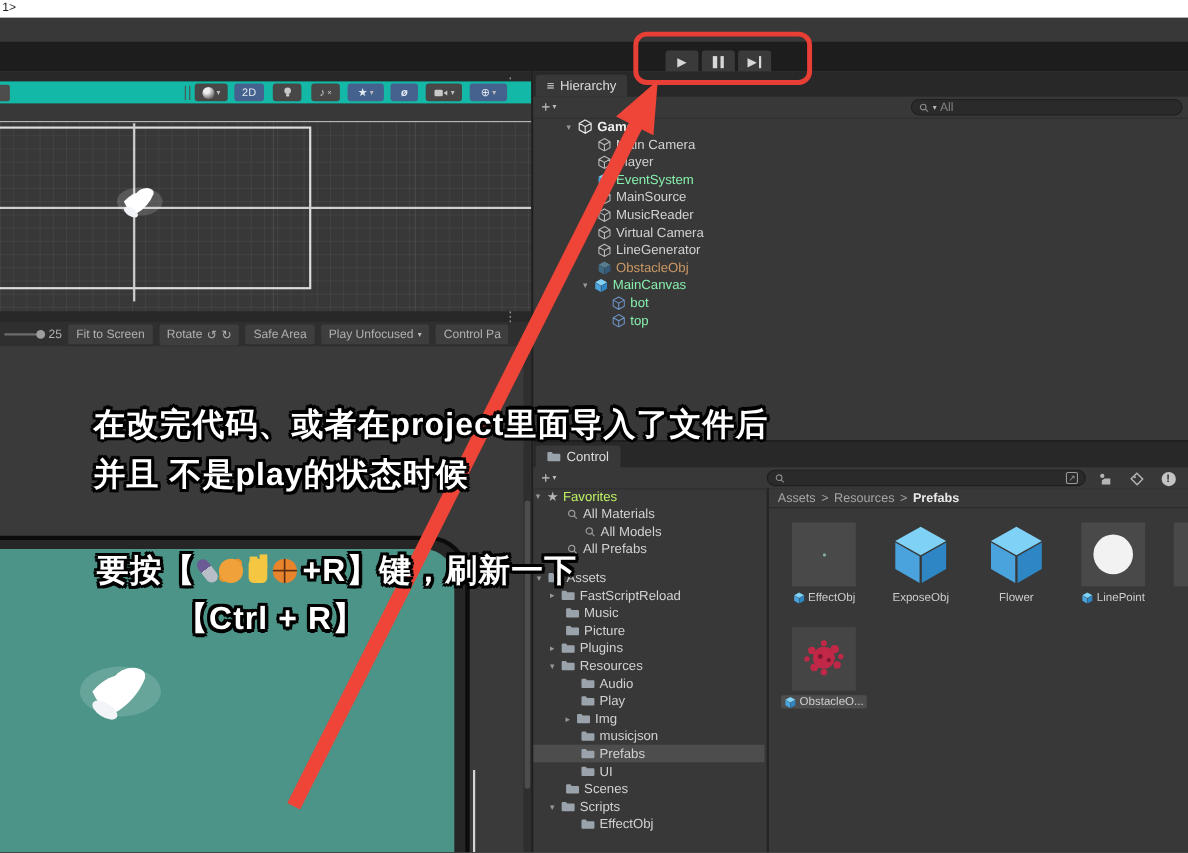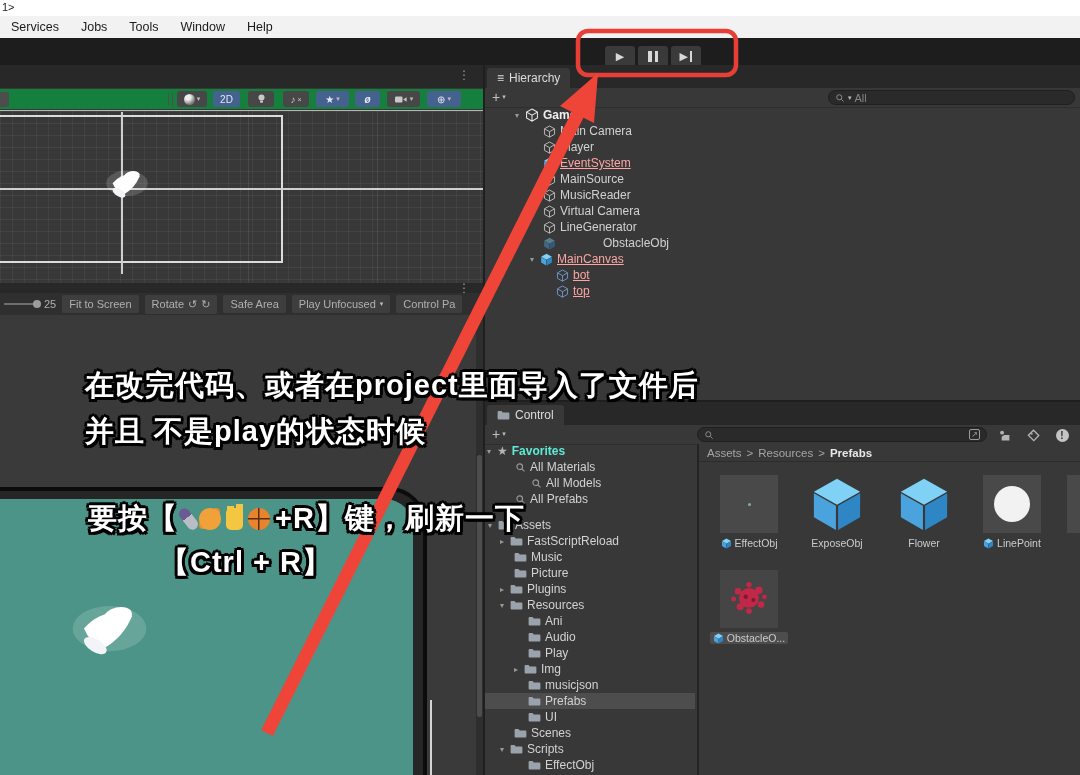--- a/index.html
+++ b/index.html
@@ -16,21 +16,21 @@
   .pbars{display:flex;gap:3px;}
   .pbars i{display:block;width:3.5px;height:11px;background:#d8d8d8;}
   .stepbar{display:inline-block;width:2.5px;height:11px;background:#d8d8d8;margin-left:2px;}
 
   
   .leftregion{position:absolute;left:0;top:65px;width:483px;height:710px;background:#383838;}
   .tabstrip{position:absolute;left:0;width:483px;background:#282828;}
   .ts1{top:0;height:23px;}
   .ts2{top:218px;height:10px;}
   .dots{position:absolute;right:13px;color:#9a9a9a;font-size:12px;line-height:10px;}
-  .scene-toolbar{position:absolute;left:0;top:24px;width:483px;height:20px;background:#15803d;}
+  .scene-toolbar{position:absolute;left:0;top:9px;width:483px;height:20px;background:#14b8a6;}
   .stub{position:absolute;left:0;top:3px;width:9px;height:15px;background:#4d4d4d;border-radius:0 2px 2px 0;}
   .stsep{position:absolute;left:168px;top:4px;width:5px;height:13px;border-left:1.5px solid #4f4f4f;border-right:1.5px solid #4f4f4f;}
   .stbtn{position:absolute;top:2px;height:16px;background:#474747;border-radius:3px;color:#c9c9c9;font-size:10px;display:flex;align-items:center;justify-content:center;gap:2px;padding:0 4px;}
   .stbtn.blue{background:#45618d;color:#e2e8f2;}
   .sphere{width:11px;height:11px;border-radius:50%;background:radial-gradient(circle at 35% 30%,#eee 25%,#777 70%);}
   .dd{font-size:7px;color:#bbb;}
   .scene-canvas{position:absolute;left:0;top:45px;width:483px;height:173px;background:#383838;border-top:1.5px solid #b5b5b5;overflow:hidden;
     background-image:linear-gradient(rgba(255,255,255,.05) 1px,transparent 1px),linear-gradient(90deg,rgba(255,255,255,.05) 1px,transparent 1px);
     background-size:12px 12px;}
   .camrect{position:absolute;left:-3px;top:4px;width:286px;height:148px;border:2px solid #dcdcdc;}
@@ -69,22 +69,22 @@
   .ptoolicon{position:absolute;top:2px;width:22px;height:16px;display:flex;align-items:center;justify-content:center;color:#b5b5b5;}
   .alerticon{width:13px;height:13px;border-radius:50%;background:#c4c4c4;color:#2b2b2b;font-size:10px;font-weight:bold;text-align:center;line-height:13px;}
 
   .tree{position:absolute;left:0;right:0;}
   .htree{top:42px;}
   .ptree{top:41px;width:210px;}
   .trow{height:16px;display:flex;align-items:center;font-size:12px;color:#d2d2d2;white-space:nowrap;}
   .trow .tri{width:10px;flex:none;color:#999;font-size:8px;}
   .trow .ic{flex:none;margin-right:4px;}
   .treegap{height:10px;}
-  .c-blue{color:#fca5a5;text-decoration:underline;}
-  .c-dim{color:#ffffff;margin-left:43px;}
+  .c-blue{color:#86efac;}
+  .c-dim{color:#fdba74;}
   .c-root{color:#efefef;font-weight:bold;}
   .sel{background:#4d4d4d;}
 
   .pbody-right{position:absolute;left:212px;top:42px;right:0;bottom:0;border-left:2px solid #242424;}
   .breadcrumb{height:18px;background:#383838;border-bottom:1px solid #2c2c2c;display:flex;align-items:center;gap:5px;padding-left:8px;font-size:11.5px;color:#a5a5a5;}
   .breadcrumb .last{color:#e8e8e8;font-weight:bold;}
   .grid{position:absolute;left:0;top:19px;right:0;bottom:0;overflow:hidden;}
   .cell{position:absolute;width:88px;text-align:center;}
   .thumb{width:58px;height:58px;margin:0 auto;background:#494949;position:relative;display:flex;align-items:center;justify-content:center;}
   .thumb.none{background:transparent;}
@@ -167,27 +167,20 @@
       <symbol id="birdy" viewBox="0 0 60 50">
         <ellipse cx="30" cy="24" rx="26" ry="16" fill="rgba(255,255,255,.16)"></ellipse>
         <path d="M12 24 Q26 8 46 15 Q40 30 26 38 Q16 34 12 24 Z" fill="#ffffff"></path>
         <ellipse cx="36" cy="15" rx="10" ry="6" fill="#ffffff" transform="rotate(-12 36 15)"></ellipse>
         <ellipse cx="20" cy="36" rx="9" ry="4.5" fill="#f2f4f8" transform="rotate(32 20 36)"></ellipse>
       </symbol>
     </defs>
   </svg>
 
   <div class="titlebar"><span>1&gt;</span></div>
-  <div class="menubar">
-    <span>Services</span>
-    <span>Jobs</span>
-    <span>Tools</span>
-    <span>Window</span>
-    <span>Help</span>
-  </div>
   <div class="maintoolbar">
     <div class="playbar">
       <button class="pbtn">
           <span>▶</span>
         </button>
       <button class="pbtn">
           <span class="pbars">
             <i></i>
             <i></i>
           </span>
@@ -422,21 +415,21 @@
           </svg>
         </span>
       <span class="ptoolicon" style="left:566px">
           <span class="alerticon">!</span>
         </span>
     </div>
     <div class="tree ptree">
       <div class="trow" style="padding-left:2px">
           <span class="tri">▾</span>
           <span style="color:#b5b5b5;margin-right:4px">★</span>
-          <span style="font-weight:bold;color:#5eead4">Favorites</span>
+          <span style="font-weight:normal;color:#bef264">Favorites</span>
         </div>
       <div class="trow" style="padding-left:30px">
           <svg class="ic" width="11" height="11" style="color:#9a9a9a">
             <use href="#mag"></use>
           </svg>
           <span>All Materials</span>
         </div>
       <div class="trow" style="padding-left:46px">
           <svg class="ic" width="11" height="11" style="color:#9a9a9a">
             <use href="#mag"></use>
@@ -482,26 +475,20 @@
             <use href="#fold"></use>
           </svg>
           <span>Plugins</span>
         </div>
       <div class="trow" style="padding-left:15px">
           <span class="tri">▾</span>
           <svg class="ic ticon" width="13" height="11">
             <use href="#fold"></use>
           </svg>
           <span>Resources</span>
-        </div>
-      <div class="trow" style="padding-left:43px">
-          <svg class="ic ticon" width="13" height="11">
-            <use href="#fold"></use>
-          </svg>
-          <span>Ani</span>
         </div>
       <div class="trow" style="padding-left:43px">
           <svg class="ic ticon" width="13" height="11">
             <use href="#fold"></use>
           </svg>
           <span>Audio</span>
         </div>
       <div class="trow" style="padding-left:43px">
           <svg class="ic ticon" width="13" height="11">
             <use href="#fold"></use>

